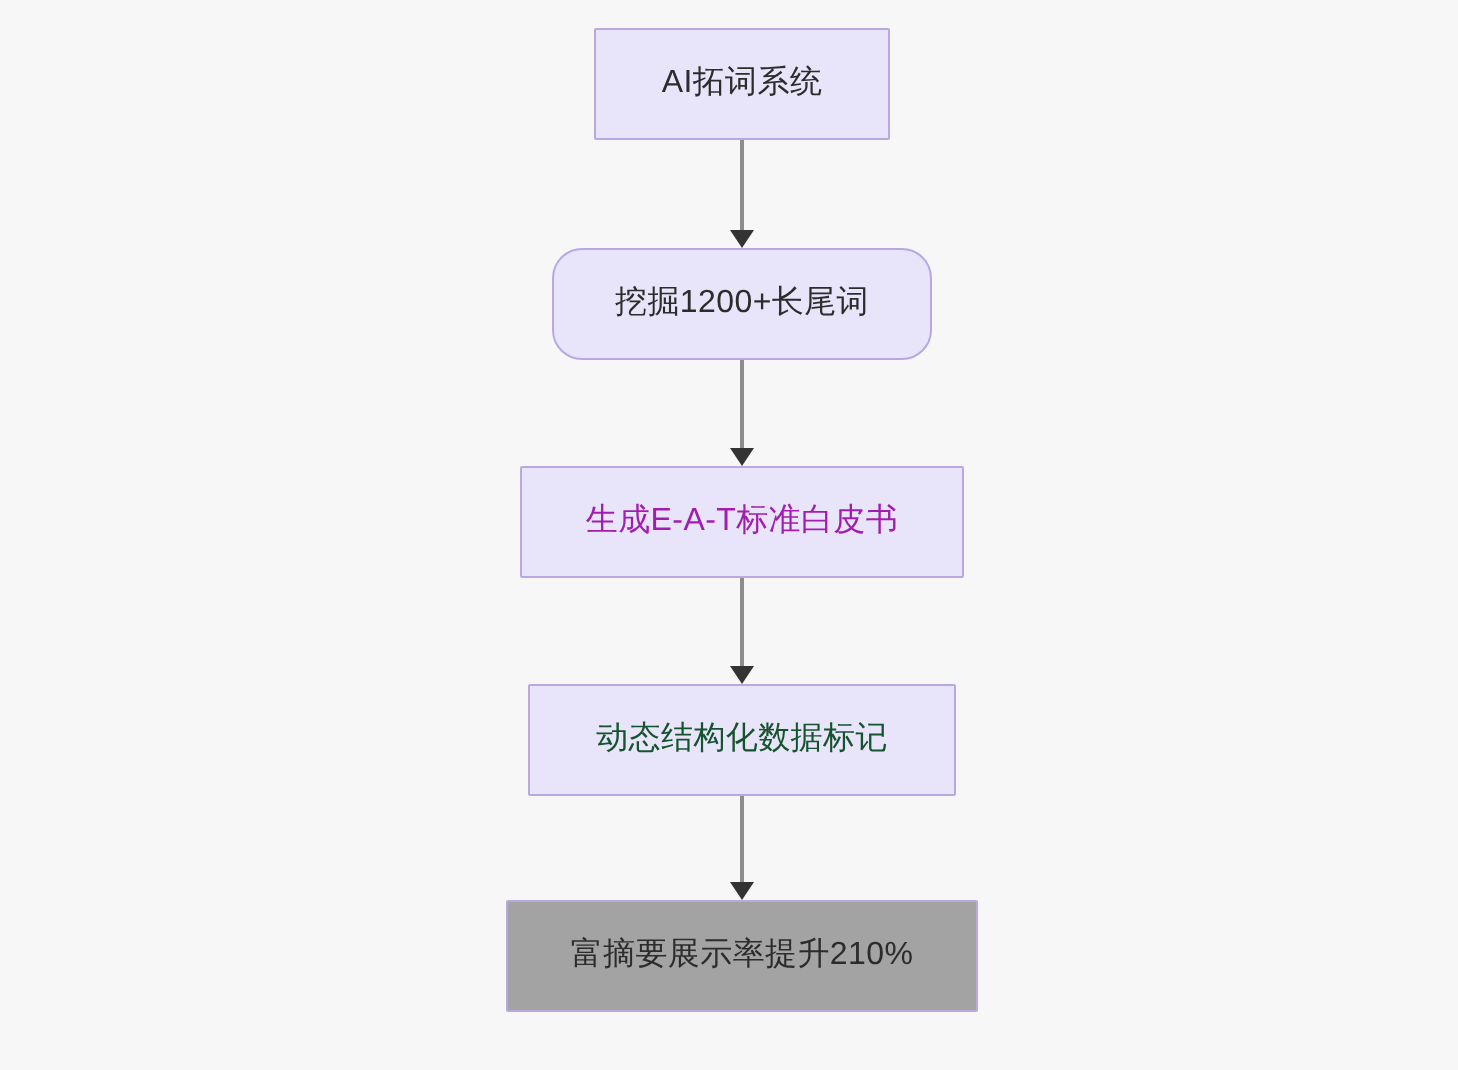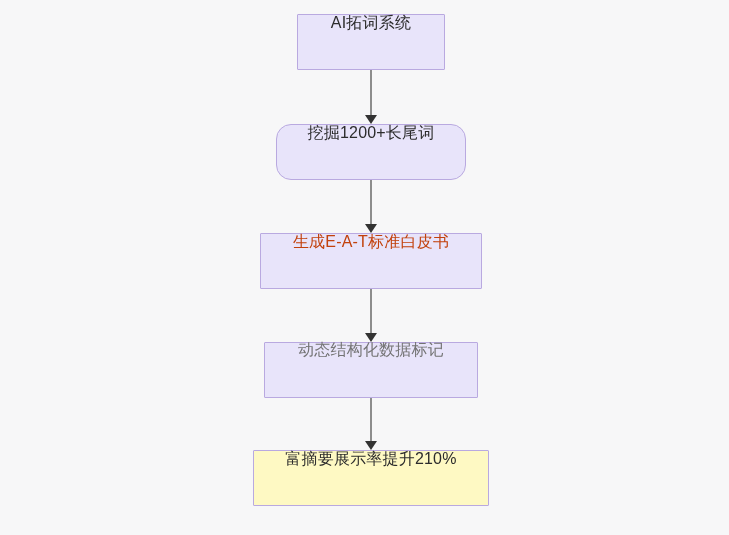--- a/index.html
+++ b/index.html
@@ -15,20 +15,21 @@
   }
   #flowchart-canvas {
     position: relative;
     width: 729px;
     height: 535px;
   }
   .node {
     position: absolute;
     box-sizing: border-box;
     display: flex;
+    align-items: center;
     justify-content: center;
     background: #e8e4fa;
     border: 1px solid #b9a9e0;
     border-radius: 1px;
     height: 56px;
     transform: translateX(-50%);
   }
   .node-label {
     font-size: 16px;
     line-height: 1;
@@ -81,21 +82,21 @@
       <div class="edge-line" style="height: 43px; background: rgb(141, 141, 141);"></div>
       <div class="edge-head" style="border-top-color: rgb(51, 51, 51);"></div>
     </div>
     <div class="node" style="left: 371px; top: 14px; width: 148px; height: 56px; background: rgb(232, 228, 250); border-color: rgb(185, 169, 224);">
       <span class="node-label" style="color: rgb(44, 44, 44);">AI拓词系统</span>
     </div>
     <div class="node" style="left: 371px; top: 124px; width: 190px; height: 56px; background: rgb(232, 228, 250); border-color: rgb(185, 169, 224); border-radius: 15px;">
       <span class="node-label" style="color: rgb(44, 44, 44);">挖掘1200+长尾词</span>
     </div>
     <div class="node" style="left: 371px; top: 233px; width: 222px; height: 56px; background: rgb(232, 228, 250); border-color: rgb(185, 169, 224);">
-      <span class="node-label" style="color: #c2410c;">生成E-A-T标准白皮书</span>
+      <span class="node-label" style="color: #a21caf;">生成E-A-T标准白皮书</span>
     </div>
     <div class="node" style="left: 371px; top: 342px; width: 214px; height: 56px; background: rgb(232, 228, 250); border-color: rgb(185, 169, 224);">
-      <span class="node-label" style="color: #737373; font-family: Liberation Mono, monospace;">动态结构化数据标记</span>
+      <span class="node-label" style="color: #14532d;">动态结构化数据标记</span>
     </div>
-    <div class="node" style="left: 371px; top: 450px; width: 236px; height: 56px; background: #fef9c3; border-color: rgb(185, 169, 224);">
+    <div class="node" style="left: 371px; top: 450px; width: 236px; height: 56px; background: #a3a3a3; border-color: rgb(185, 169, 224);">
       <span class="node-label" style="color: rgb(44, 44, 44);">富摘要展示率提升210%</span>
     </div>
   </div>
 
 </body></html>

